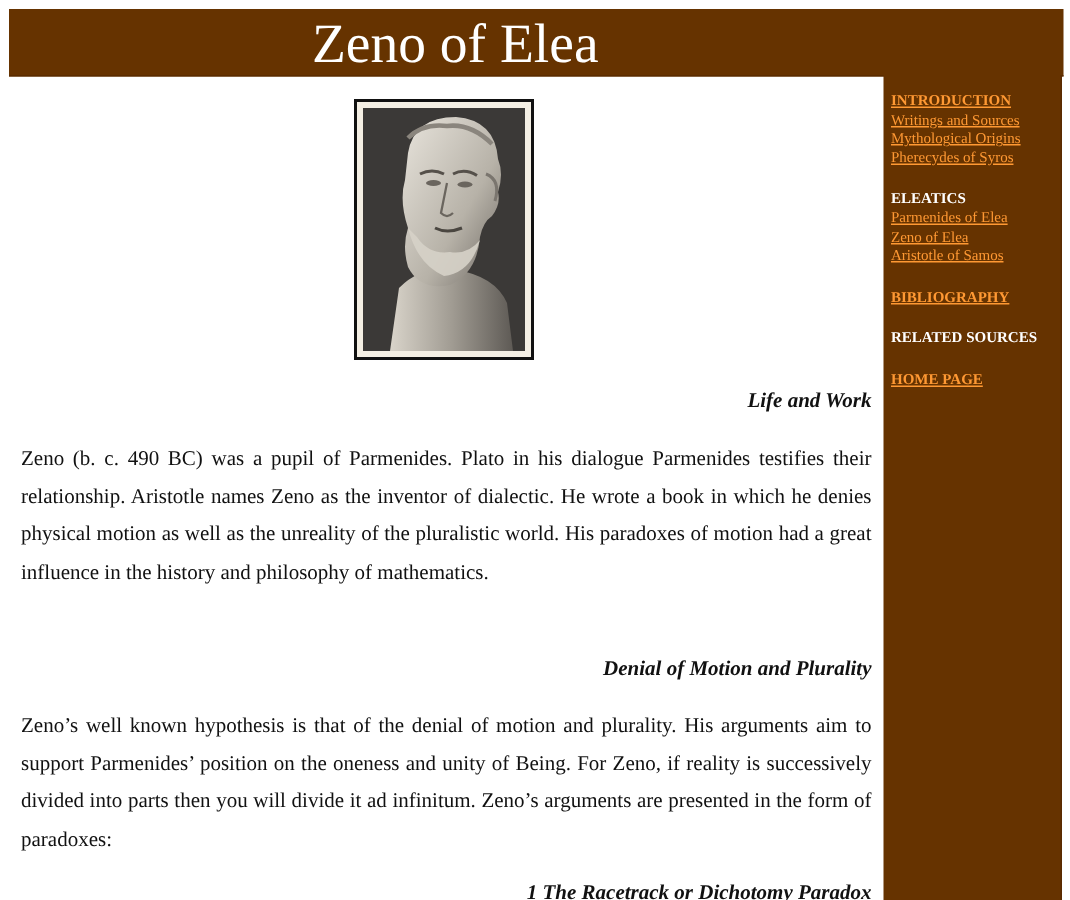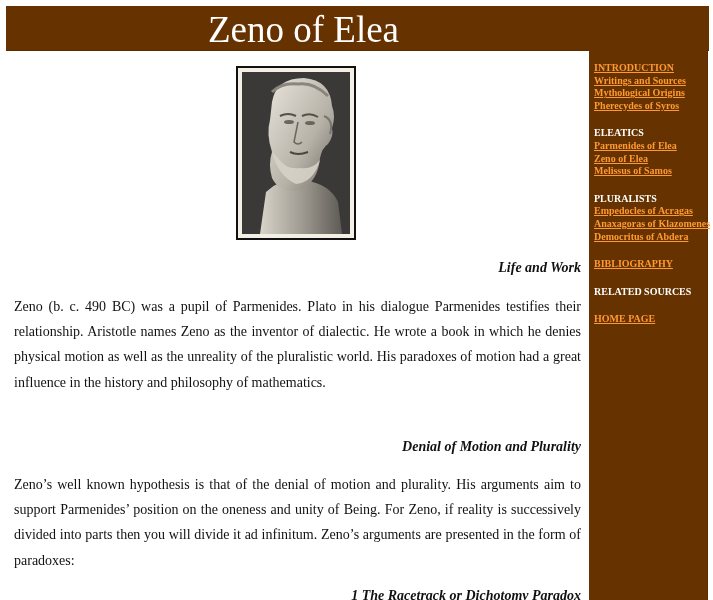--- a/index.html
+++ b/index.html
@@ -55,21 +55,20 @@
       color: #ffffff;
       font-weight: bold;
       display: block;
       font-size: 10px;
     }
     .sidebar a {
       display: block;
       color: #ff9933;
       text-decoration: underline;
       white-space: nowrap;
-      font-weight: bold;
     }
     .sidebar a.bold {
       font-weight: bold;
     }
     .main {
       position: absolute;
       left: 14px;
       top: 50px;
       width: 567px;
     }
@@ -167,27 +166,21 @@
   <div class="group">
     <a href="#" class="bold">INTRODUCTION</a>
     <a href="#">Writings and Sources</a>
     <a href="#">Mythological Origins</a>
     <a href="#">Pherecydes of Syros</a>
   </div>
   <div class="group">
     <span class="group-head">ELEATICS</span>
     <a href="#">Parmenides of Elea</a>
     <a href="#">Zeno of Elea</a>
-    <a href="#">Melissus of Samos</a>
-  </div>
-  <div class="group">
-    <span class="group-head">PLURALISTS</span>
-    <a href="#">Empedocles of Acragas</a>
-    <a href="#">Anaxagoras of Klazomenes</a>
-    <a href="#">Democritus of Abdera</a>
+    <a href="#">Aristotle of Samos</a>
   </div>
   <div class="group">
     <a href="#" class="bold">BIBLIOGRAPHY</a>
   </div>
   <div class="group">
     <span class="group-head">RELATED SOURCES</span>
   </div>
   <div class="group">
     <a href="#" class="bold">HOME PAGE</a>
   </div>

